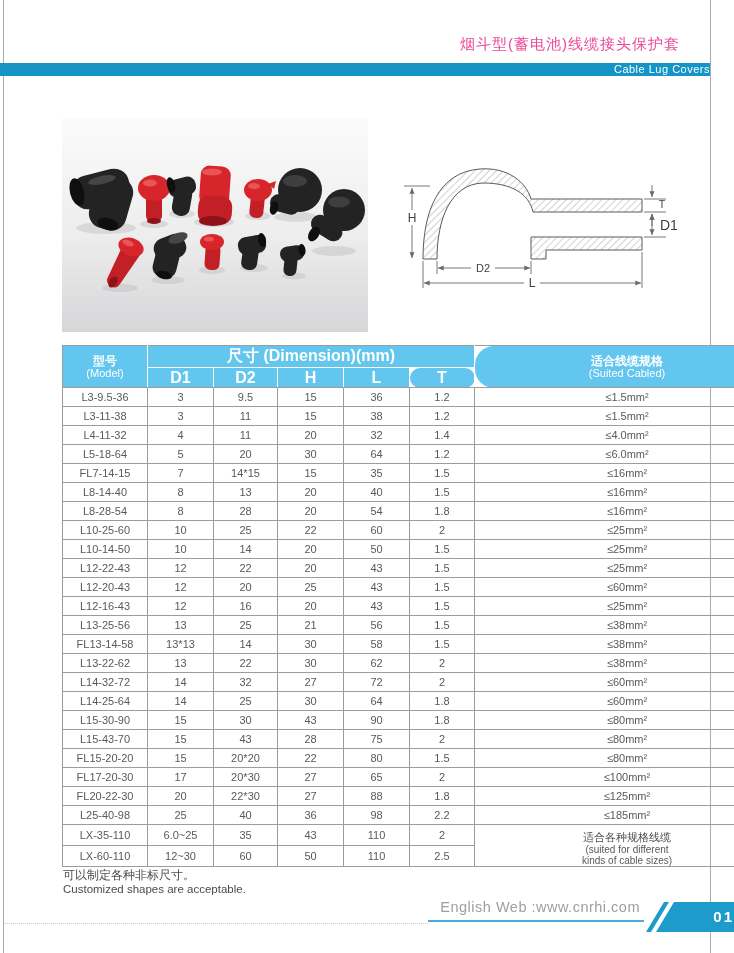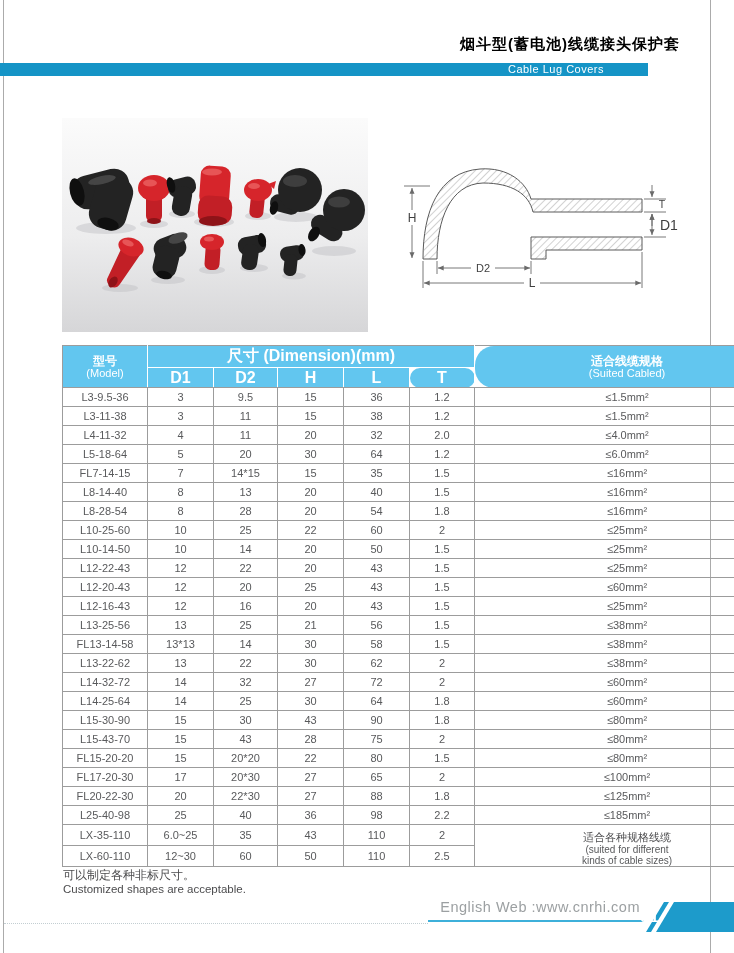--- a/index.html
+++ b/index.html
@@ -7,26 +7,26 @@
     width:734px;height:953px;position:relative;background:#ffffff;
     font-family:"Liberation Sans","DejaVu Sans",sans-serif;
     overflow:hidden;
   }
   .vline{position:absolute;top:0;bottom:0;width:1px;background:#ababab;}
   .vline-left{left:3px;}
   .vline-right{left:710px;}
 
   .title-zh{
     position:absolute;top:35px;right:54px;
-    font-size:15px;font-weight:bold;color:#000000;letter-spacing:1px;
+    font-size:15px;font-weight:normal;color:#ec4899;letter-spacing:1px;
   }
   .banner{
-    position:absolute;top:63px;left:0;width:648px;height:13px;
+    position:absolute;top:63px;left:0;width:710px;height:13px;
     background:#1594c6;color:#ffffff;font-size:11px;line-height:13px;
-    text-align:right;padding-right:44px;box-sizing:border-box;letter-spacing:.5px;
+    text-align:right;box-sizing:border-box;letter-spacing:.5px;
   }
 
   .photo{position:absolute;left:62px;top:118px;width:306px;height:214px;}
   .drawing{position:absolute;left:390px;top:142px;width:300px;height:160px;}
 
   table.spec{
     position:absolute;left:62px;top:345px;width:718px;
     border-collapse:collapse;table-layout:fixed;
     font-size:11px;color:#58595b;
   }
@@ -52,21 +52,21 @@
   .notes .n-en{font-size:11.5px;line-height:14px;}
 
   .web-label{
     position:absolute;top:899px;right:94px;
     font-size:14.5px;color:#9ca0a2;letter-spacing:.5px;
   }
   .cyan-rule{position:absolute;top:920px;left:428px;width:216px;height:2px;background:#3eb0da;}
   .dotted-rule{position:absolute;top:923px;left:4px;width:424px;border-top:1px dotted #c3ced2;height:0;}
   .page-box{position:absolute;left:640px;top:900px;width:94px;height:33px;}
   .page-box .num{
-    position:absolute;left:0;top:2px;width:94px;height:30px;text-align:left;
+    position:absolute;left:0;top:2px;width:94px;height:30px;text-align:right;
     line-height:30px;color:#ffffff;font-size:15px;letter-spacing:2px;font-weight:bold;
   }
 </style>
 </head>
 <body>
 
 <div class="vline vline-left"></div>
 <div class="vline vline-right"></div>
 
 <div class="title-zh">烟斗型(蓄电池)线缆接头保护套</div>
@@ -269,21 +269,21 @@
         <td>38</td>
         <td>1.2</td>
         <td>≤1.5mm²</td>
       </tr>
       <tr>
         <td>L4-11-32</td>
         <td>4</td>
         <td>11</td>
         <td>20</td>
         <td>32</td>
-        <td>2.0</td>
+        <td>1.4</td>
         <td>≤4.0mm²</td>
       </tr>
       <tr>
         <td>L5-18-64</td>
         <td>5</td>
         <td>20</td>
         <td>30</td>
         <td>64</td>
         <td>1.2</td>
         <td>≤6.0mm²</td>

